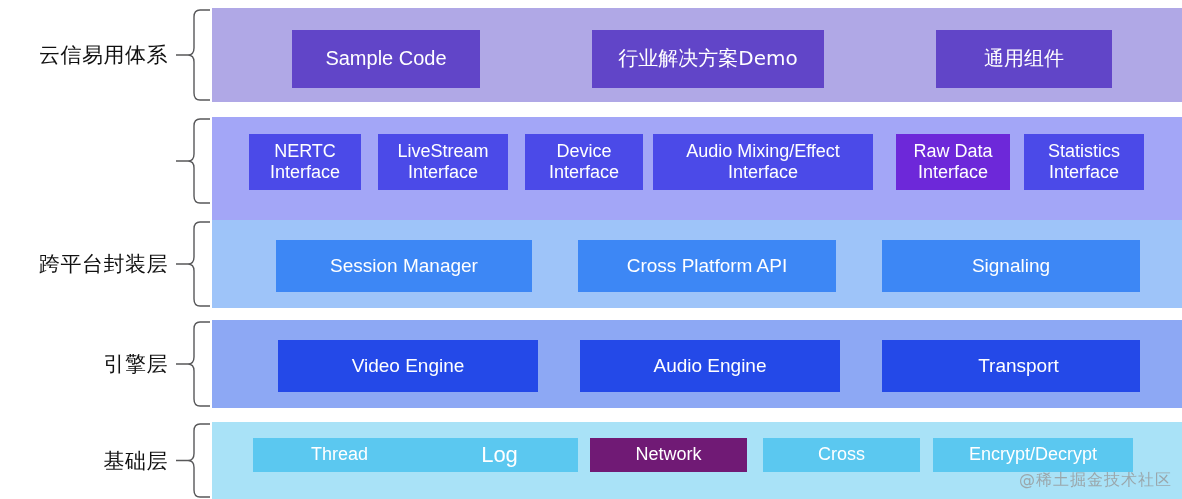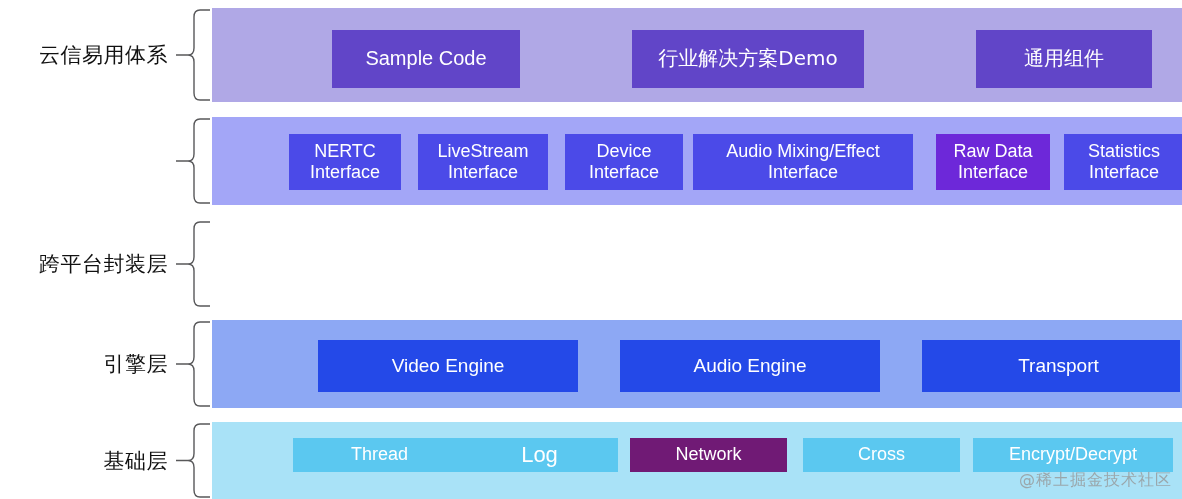--- a/index.html
+++ b/index.html
@@ -51,21 +51,20 @@
     left: 212px;
     right: 0;
     display: flex;
     align-items: center;
     box-sizing: border-box;
   }
   .boxes {
     position: relative;
     width: 100%;
     height: 100%;
-    margin-left: 40px;
   }
   .node-box {
     position: absolute;
     display: flex;
     align-items: center;
     justify-content: center;
     text-align: center;
     color: #ffffff;
     line-height: 1.18;
     box-sizing: border-box;
@@ -102,35 +101,42 @@
         <div class="node-box" style="left: 80px; width: 188px; top: 22px; height: 58px; background: rgb(97, 69, 200); font-size: 20px;">Sample Code</div>
         <div class="node-box cjk" style="left: 380px; width: 232px; top: 22px; height: 58px; background: rgb(97, 69, 200); font-size: 20px;">行业解决方案Demo</div>
         <div class="node-box cjk" style="left: 724px; width: 176px; top: 22px; height: 58px; background: rgb(97, 69, 200); font-size: 20px;">通用组件</div>
       </div>
     </div>
     <div class="brace-wrap" style="top: 117px; height: 88px;">
       <svg viewBox="0 0 40 88" preserveAspectRatio="none">
         <path d="M 38 2 L 28 2 Q 22 2 22 9 L 22 37.0 Q 22 44.0 16 44.0 M 4 44.0 L 16 44.0 M 16 44.0 Q 22 44.0 22 51.0 L 22 79 Q 22 86 28 86 L 38 86" fill="none" stroke="#58585a" stroke-width="1.4" vector-effect="non-scaling-stroke"></path>
       </svg>
     </div>
-    <div class="band" style="top: 117px; height: 88px; background: rgb(163, 166, 247);">
+    <div class="band" style="top: 117px; height: 108px; background: rgb(163, 166, 247);">
       <div class="boxes">
         <div class="node-box" style="left: 37px; width: 112px; top: 17px; height: 56px; background: rgb(75, 74, 232); font-size: 18px;">NERTC<br>Interface</div>
         <div class="node-box" style="left: 166px; width: 130px; top: 17px; height: 56px; background: rgb(75, 74, 232); font-size: 18px;">LiveStream<br>Interface</div>
         <div class="node-box" style="left: 313px; width: 118px; top: 17px; height: 56px; background: rgb(75, 74, 232); font-size: 18px;">Device<br>Interface</div>
         <div class="node-box" style="left: 441px; width: 220px; top: 17px; height: 56px; background: rgb(75, 74, 232); font-size: 18px;">Audio Mixing/Effect<br>Interface</div>
         <div class="node-box" style="left: 684px; width: 114px; top: 17px; height: 56px; background: #6d28d9; font-size: 18px;">Raw Data<br>Interface</div>
         <div class="node-box" style="left: 812px; width: 120px; top: 17px; height: 56px; background: rgb(75, 74, 232); font-size: 18px;">Statistics<br>Interface</div>
       </div>
     </div>
     <div class="layer-label" style="top: 220px; height: 88px;">跨平台封装层</div>
     <div class="brace-wrap" style="top: 220px; height: 88px;">
       <svg viewBox="0 0 40 88" preserveAspectRatio="none">
         <path d="M 38 2 L 28 2 Q 22 2 22 9 L 22 37.0 Q 22 44.0 16 44.0 M 4 44.0 L 16 44.0 M 16 44.0 Q 22 44.0 22 51.0 L 22 79 Q 22 86 28 86 L 38 86" fill="none" stroke="#58585a" stroke-width="1.4" vector-effect="non-scaling-stroke"></path>
       </svg>
+    </div>
+    <div class="band" style="top: 220px; height: 88px; background: rgb(158, 196, 249);">
+      <div class="boxes">
+        <div class="node-box" style="left: 64px; width: 256px; top: 20px; height: 52px; background: rgb(61, 135, 245); font-size: 19px;">Session Manager</div>
+        <div class="node-box" style="left: 366px; width: 258px; top: 20px; height: 52px; background: rgb(61, 135, 245); font-size: 19px;">Cross Platform API</div>
+        <div class="node-box" style="left: 670px; width: 258px; top: 20px; height: 52px; background: rgb(61, 135, 245); font-size: 19px;">Signaling</div>
+      </div>
     </div>
     <div class="layer-label" style="top: 320px; height: 88px;">引擎层</div>
     <div class="brace-wrap" style="top: 320px; height: 88px;">
       <svg viewBox="0 0 40 88" preserveAspectRatio="none">
         <path d="M 38 2 L 28 2 Q 22 2 22 9 L 22 37.0 Q 22 44.0 16 44.0 M 4 44.0 L 16 44.0 M 16 44.0 Q 22 44.0 22 51.0 L 22 79 Q 22 86 28 86 L 38 86" fill="none" stroke="#58585a" stroke-width="1.4" vector-effect="non-scaling-stroke"></path>
       </svg>
     </div>
     <div class="band" style="top: 320px; height: 88px; background: rgb(141, 168, 244);">
       <div class="boxes">
         <div class="node-box" style="left: 66px; width: 260px; top: 20px; height: 52px; background: rgb(36, 73, 232); font-size: 19px;">Video Engine</div>

